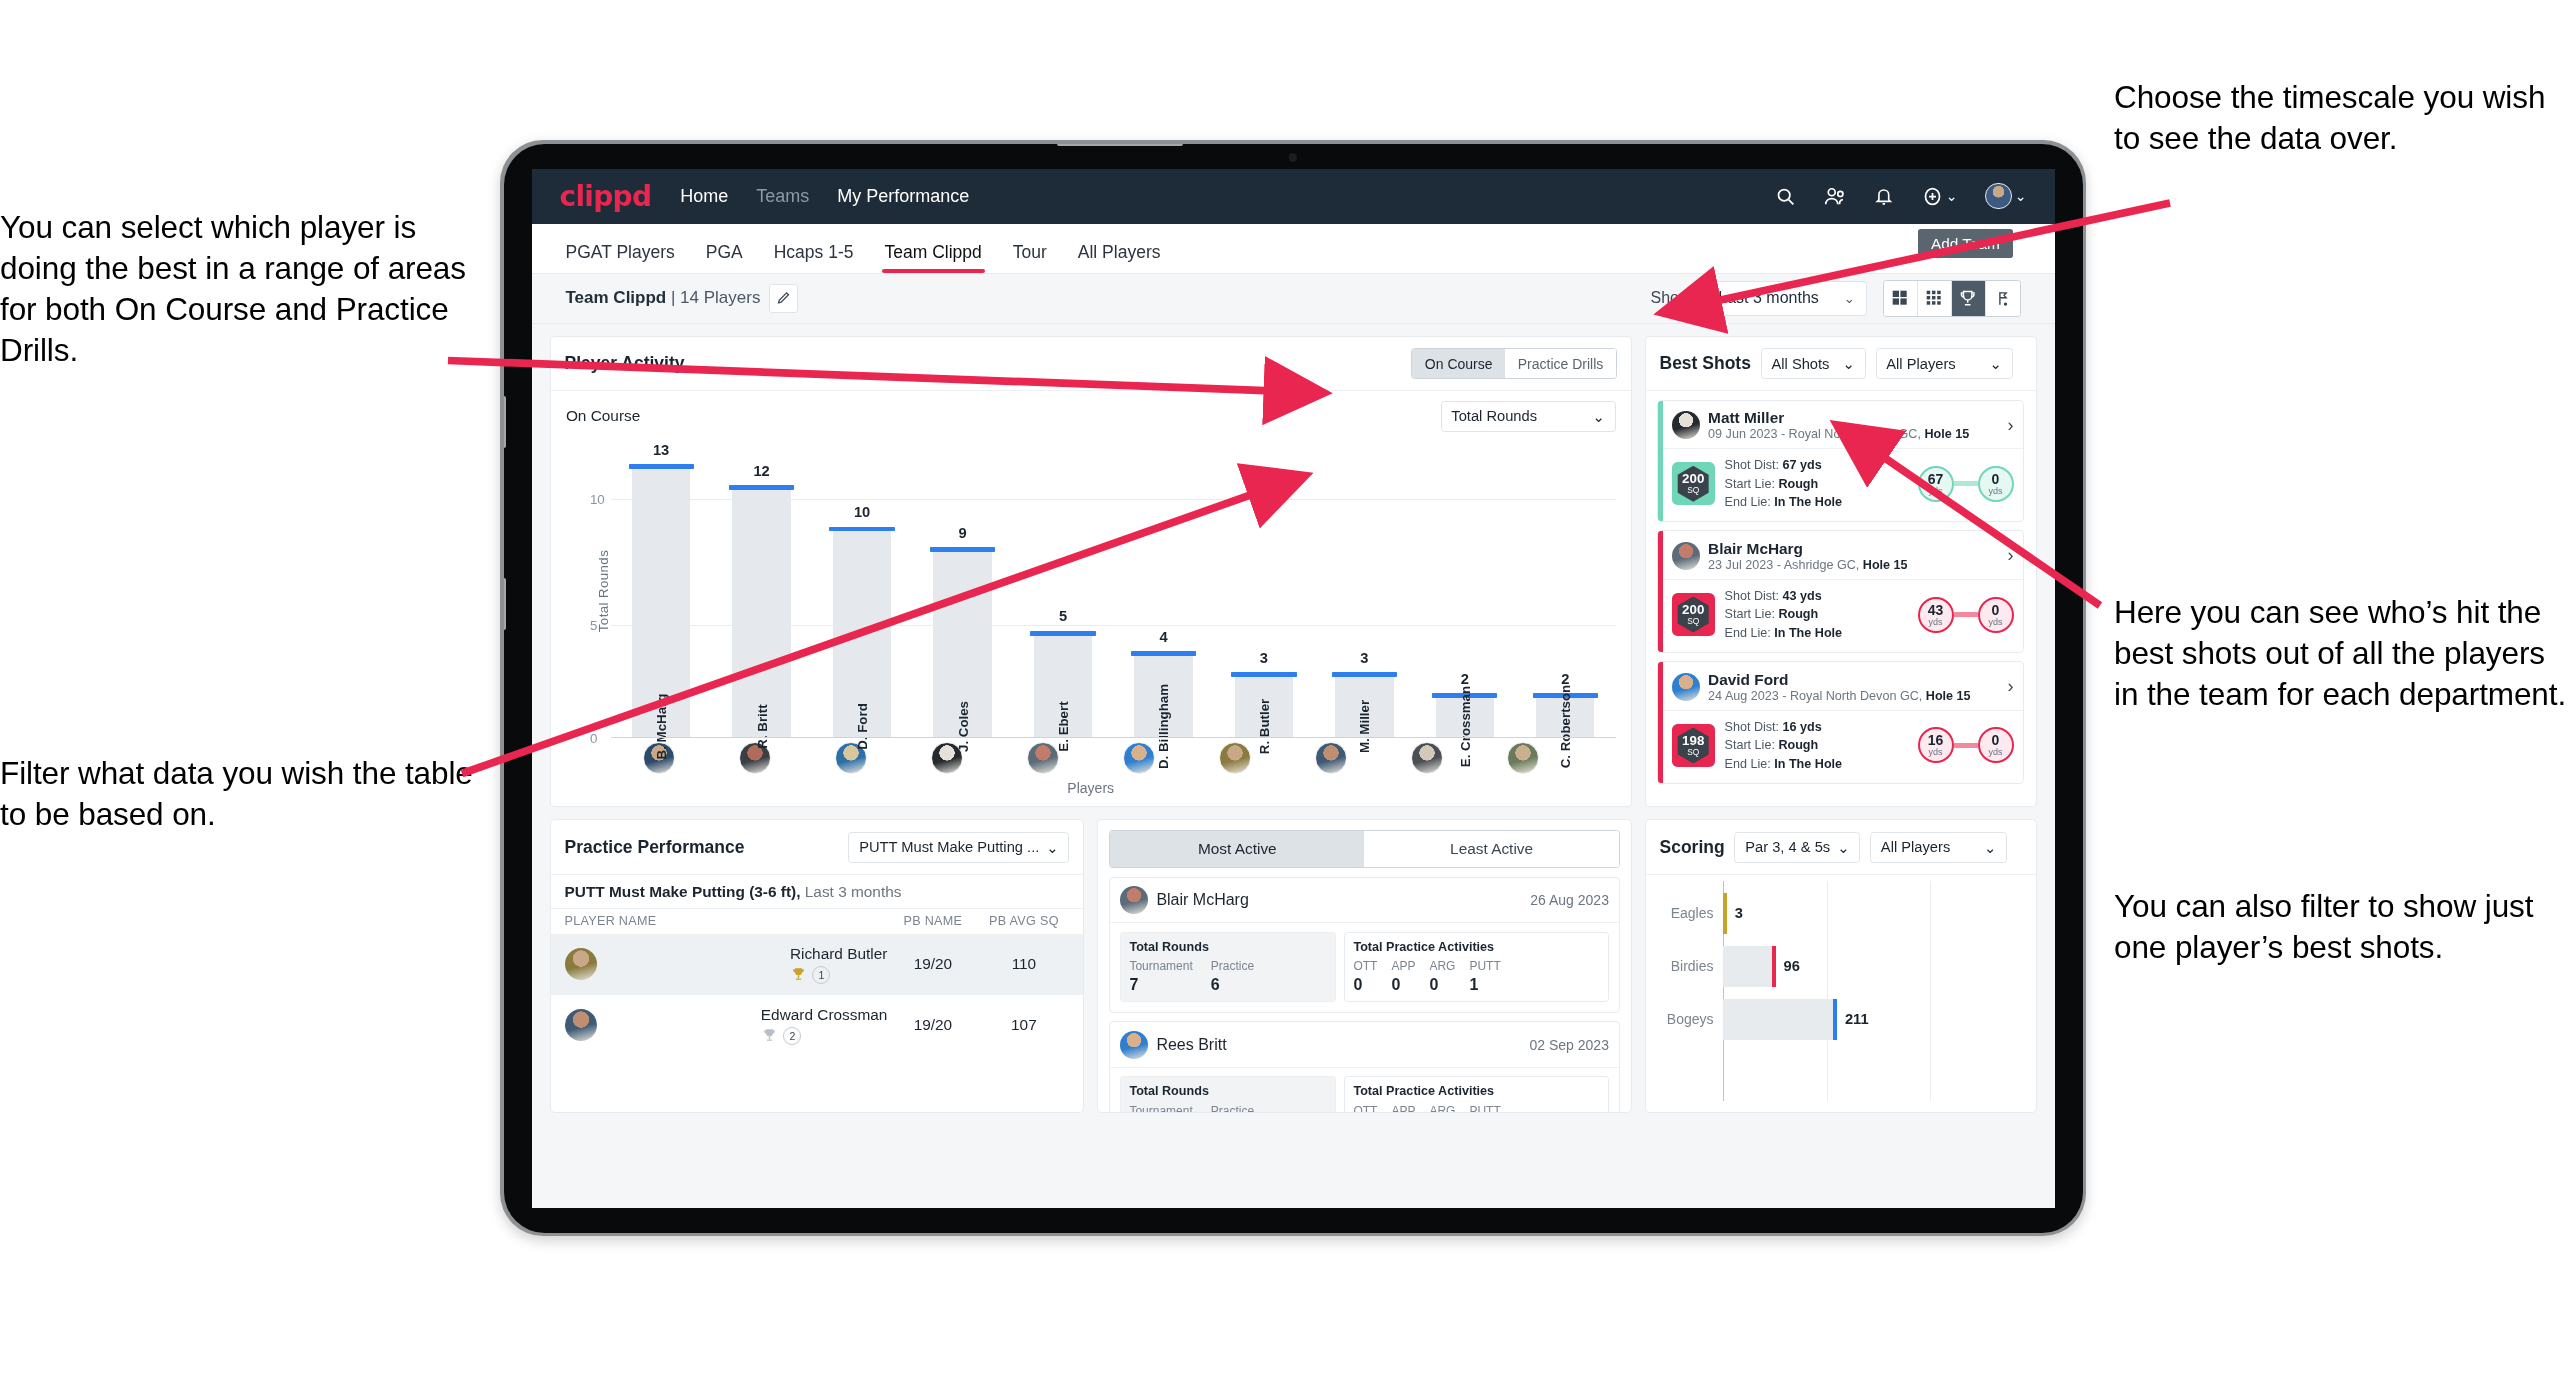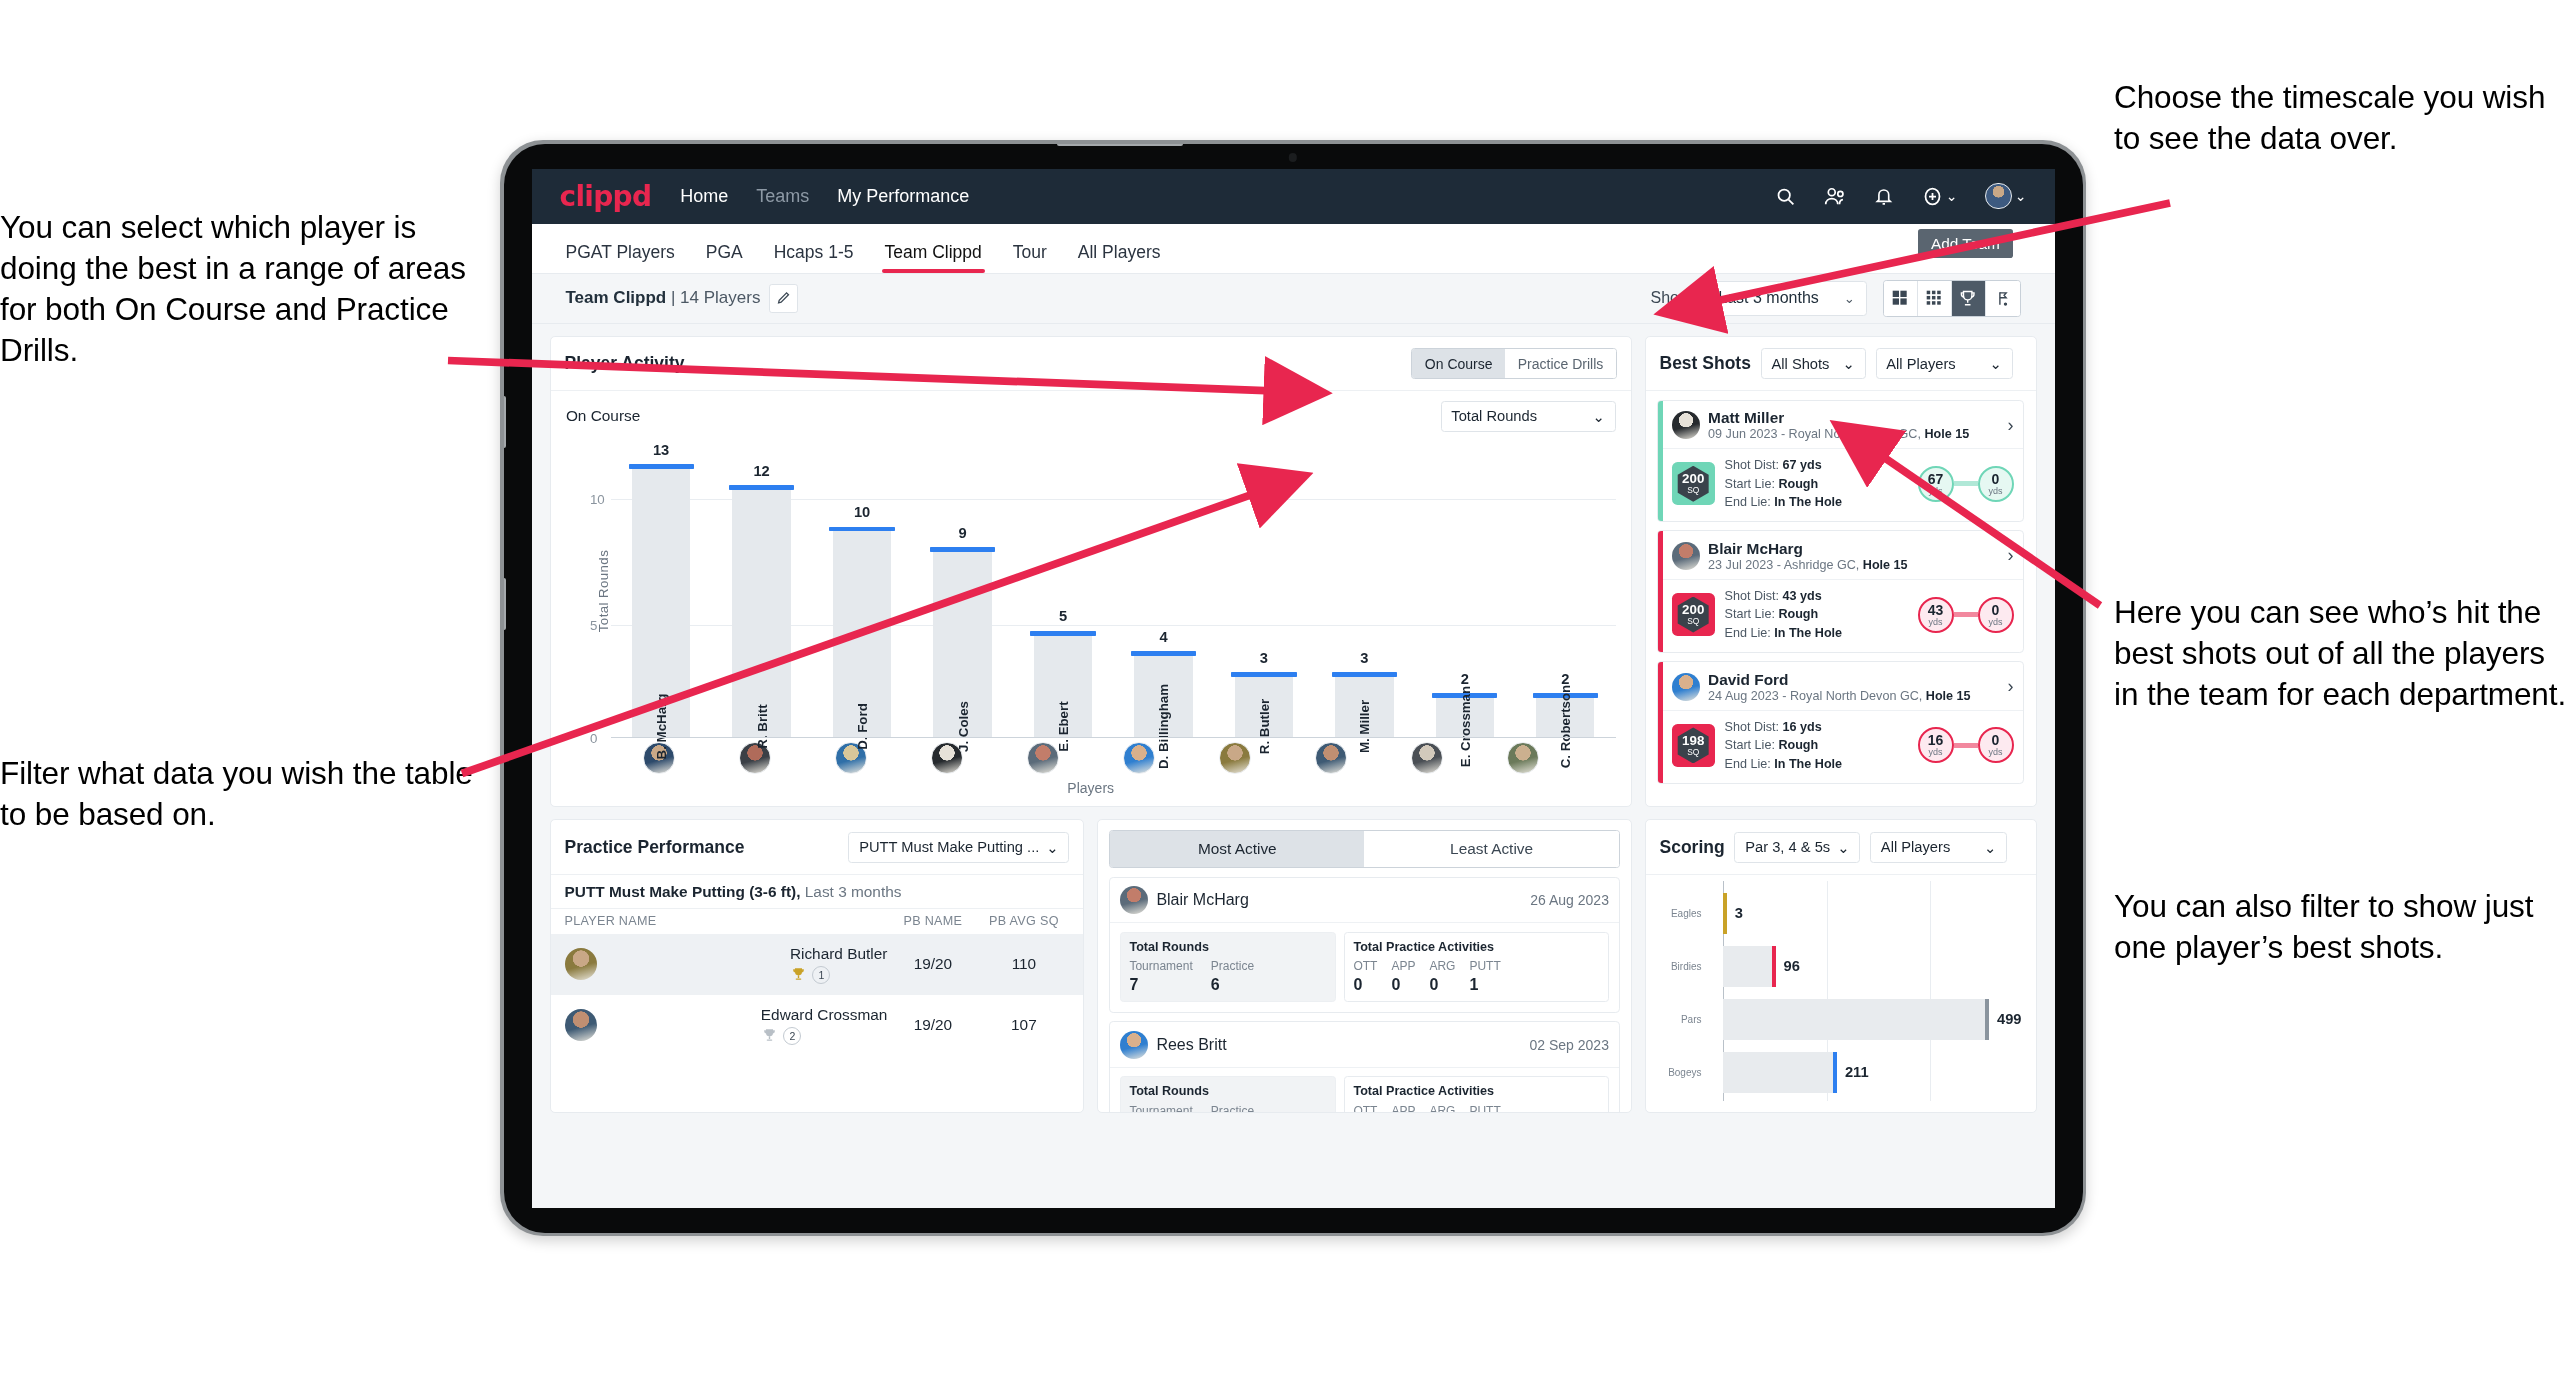--- a/index.html
+++ b/index.html
@@ -196,21 +196,21 @@
   .ma-box{ border:0.7px solid #e7ebef; border-radius:3.5px; padding:7px 8.4px; }
   .ma-box.fill{ background:#f1f3f5; border-color:#eceff2; }
   .ma-bt{ font-size:12.6px; font-weight:700; color:#1b2530; }
   .ma-cols{ display:flex; gap:18px; margin-top:5.6px;}
   .ma-col .k{ font-size:12px; color:#7b8590;}
   .ma-col .v{ font-size:16px; color:#1b2530; font-weight:700; margin-top:2.8px;}
 
   
   .sc-plot{ padding:12.6px 14px 0 14px; position:relative; height:231px;}
   .sc-row{ display:flex; align-items:center; height:53px; }
-  .sc-lbl{ width:63px; text-align:right; font-size:10px; color:#7b8590; padding-right:21px;}
+  .sc-lbl{ width:63px; text-align:right; font-size:14px; color:#7b8590; padding-right:9px;}
   .sc-track{ flex:1; position:relative; height:100%; display:flex; align-items:center;}
   .sc-bar{ height:41px; background:#e8ebee; position:relative; }
   .sc-tip{ position:absolute; right:-2.1px; top:0; bottom:0; width:4.2px; }
   .sc-val{ margin-left:9.8px; font-size:14.7px; font-weight:700; color:#1b2530;}
   .sc-grid{ position:absolute; top:7px; bottom:4.2px; width:0.7px; background:#e9edf1;}
 </style>
 </head>
 <body>
 
 <div class="callout" id="cal-left-top">You can select which player is doing the best in a range of areas for both On Course and Practice Drills.</div>
@@ -797,29 +797,20 @@
                   <div class="sc-row">
                     <div class="sc-lbl">Birdies</div>
                     <div class="sc-track">
                       <div class="sc-bar" style="width:17.142857142857142%;">
                         <div class="sc-tip" style="background:#e8264f;"></div>
                       </div>
                       <div class="sc-val">96</div>
                     </div>
                   </div>
                   <div class="sc-row">
-                    <div class="sc-lbl">Pars</div>
-                    <div class="sc-track">
-                      <div class="sc-bar" style="width:89.10714285714286%;">
-                        <div class="sc-tip" style="background:#8a949e;"></div>
-                      </div>
-                      <div class="sc-val">499</div>
-                    </div>
-                  </div>
-                  <div class="sc-row">
                     <div class="sc-lbl">Bogeys</div>
                     <div class="sc-track">
                       <div class="sc-bar" style="width:37.67857142857143%;">
                         <div class="sc-tip" style="background:#2d7ff0;"></div>
                       </div>
                       <div class="sc-val">211</div>
                     </div>
                   </div>
                 </div>
             </div>

